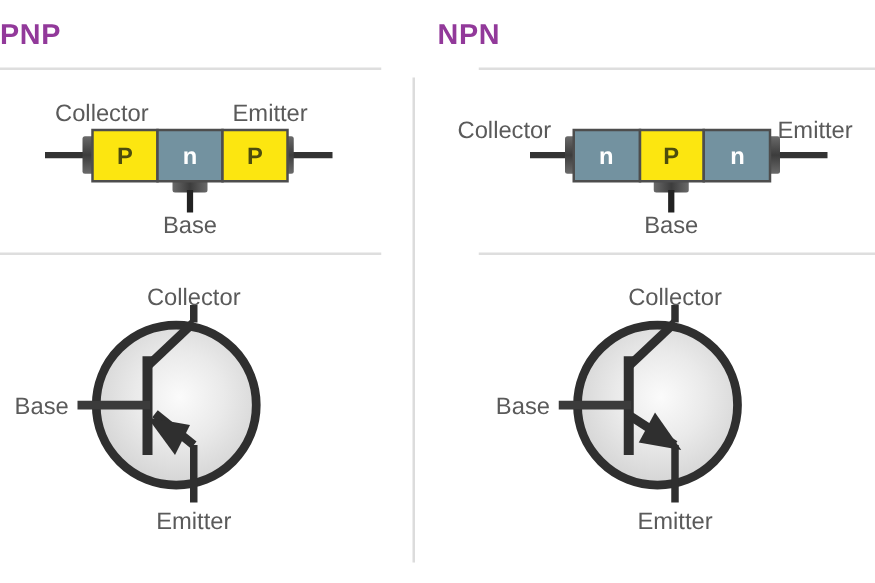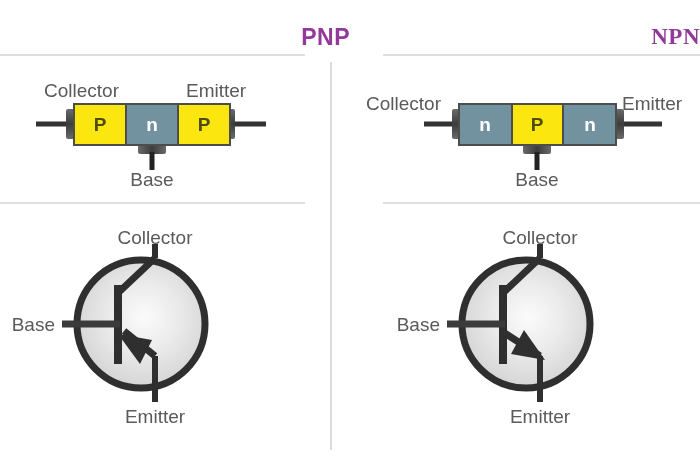--- a/index.html
+++ b/index.html
@@ -21,33 +21,32 @@
     width: 700px;
     height: 466px;
   }
   .panel {
     position: absolute;
     top: 0;
     width: 350px;
     height: 466px;
   }
   .panel-pnp { left: 0; }
-  .panel-npn { left: 350px; font-family: Liberation Serif, serif; }
+  .panel-npn { left: 350px; }
 
   .panel-title {
     position: absolute;
     top: 14px;
     left: 0;
     width: 350px;
-    text-align: right;
+    text-align: left;
     font-size: 23px;
     font-weight: bold;
     letter-spacing: 0.5px;
     color: #92399A;
-    margin-top: 10px;
   }
 
   .hrule {
     position: absolute;
     height: 2px;
     background: #dedede;
   }
   .pnp-rule-1 { left: 0px;  width: 305px; top: 54px; }
   .pnp-rule-2 { left: 0px;  width: 305px; top: 202px; }
   .npn-rule-1 { left: 383px; width: 317px; top: 54px; }

